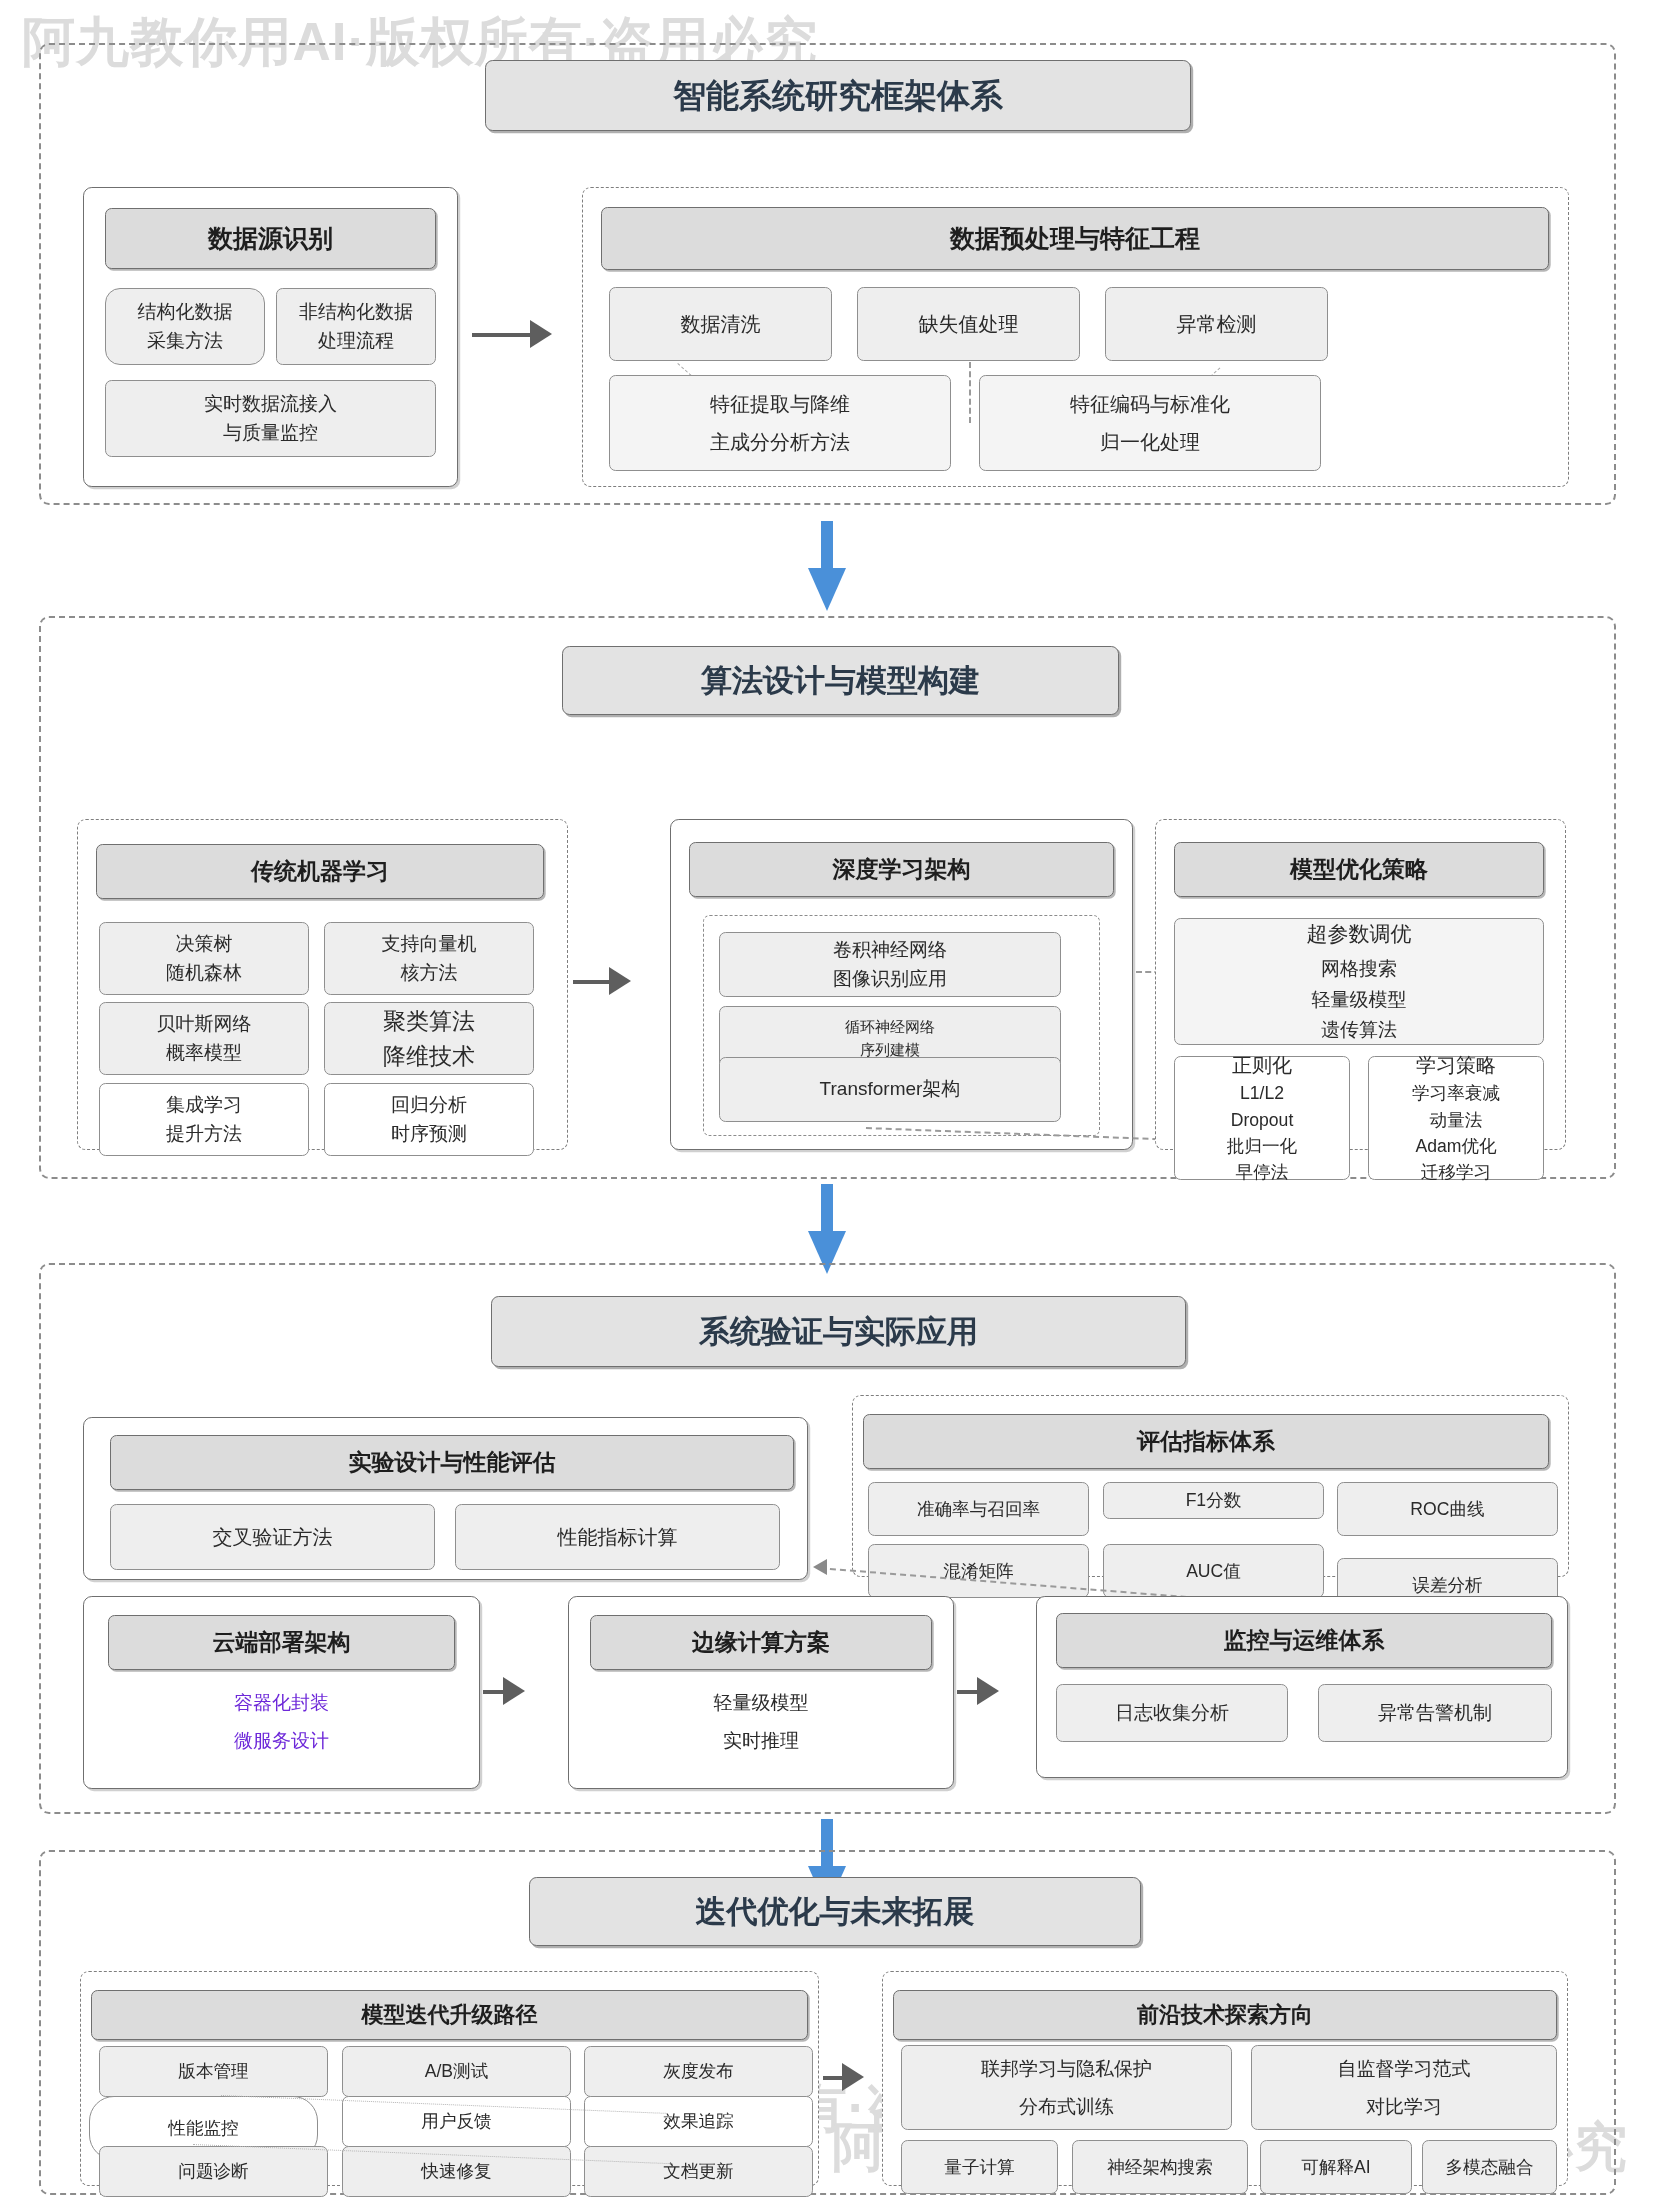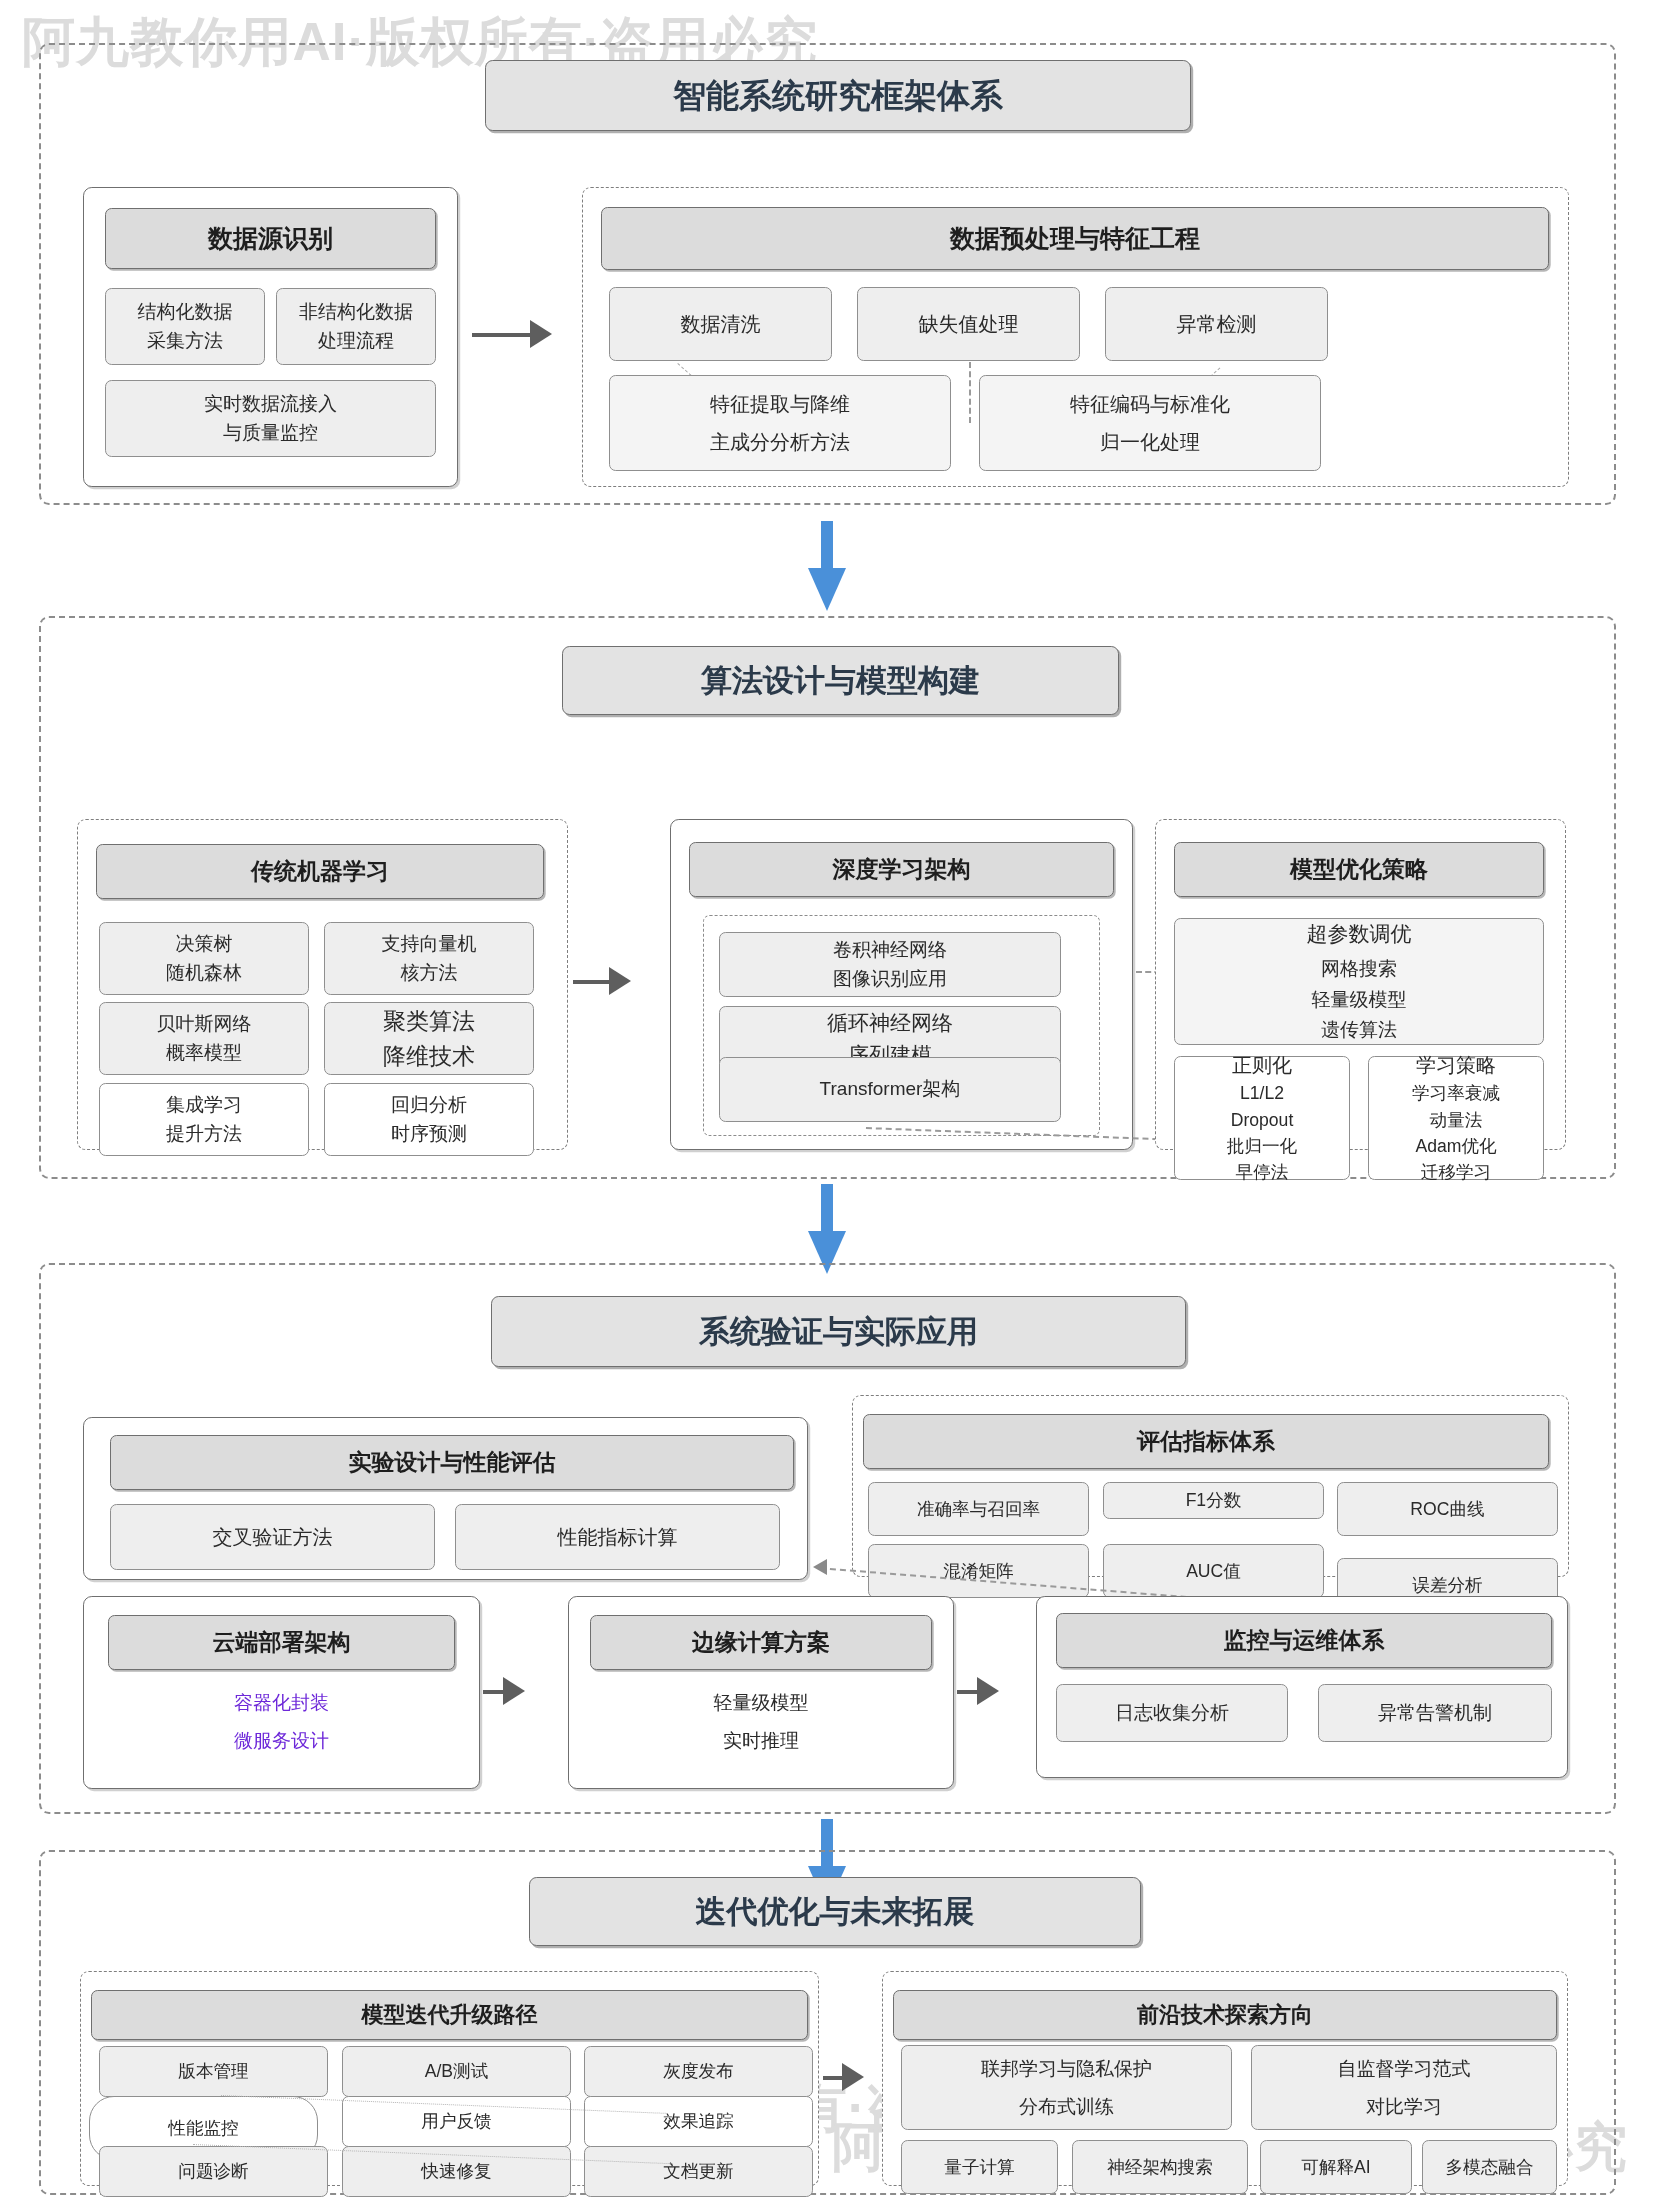--- a/index.html
+++ b/index.html
@@ -117,21 +117,21 @@
 <div class="wm wm-1">阿九教你用AI·版权所有·盗用必究</div>
 <div class="wm wm-2">阿九教你用AI·版权所有·盗用必究</div>
 <div class="wm wm-3">阿九教你用AI·版权所有·盗用必究</div>
 
 <div class="stage" style="left:39px;top:43px;width:1577px;height:462px;"></div>
 
 <div class="stage-title" style="left:485px;top:60px;width:706px;height:71px;font-size:33px;">智能系统研究框架体系</div>
 
 <div class="panel" style="left:83px;top:187px;width:375px;height:300px;"></div>
 <div class="panel-head" style="left:105px;top:208px;width:331px;height:61px;font-size:25px;">数据源识别</div>
-<div class="cell" style="left:105px;top:288px;width:160px;height:77px;font-size:19px;">
+<div class="cell" style="left:105px;top:288px;width:160px;height:77px;font-size:19px;border-radius:15px;">
   <span class="ln">结构化数据</span>
   <span class="ln">采集方法</span>
 </div>
 <div class="cell" style="left:276px;top:288px;width:160px;height:77px;font-size:19px;">
   <span class="ln">非结构化数据</span>
   <span class="ln">处理流程</span>
 </div>
 <div class="cell" style="left:105px;top:380px;width:331px;height:77px;font-size:19px;">
   <span class="ln">实时数据流接入</span>
   <span class="ln">与质量监控</span>
@@ -203,21 +203,21 @@
 <div class="gh-stem" style="left:573px;top:980px;width:39px;"></div>
 <div class="gh-head" style="left:609px;top:967px;"></div>
 
 <div class="panel" style="left:670px;top:819px;width:463px;height:331px;"></div>
 <div class="panel-head" style="left:689px;top:842px;width:425px;height:55px;font-size:23px;">深度学习架构</div>
 <div class="innerbox" style="left:703px;top:915px;width:397px;height:221px;"></div>
 <div class="cell" style="left:719px;top:932px;width:342px;height:65px;font-size:19px;">
   <span class="ln">卷积神经网络</span>
   <span class="ln">图像识别应用</span>
 </div>
-<div class="cell" style="left:719px;top:1006px;width:342px;height:65px;font-size:21px;">
+<div class="cell" style="left:719px;top:1006px;width:342px;height:65px;font-size:15px;">
   <span class="ln">循环神经网络</span>
   <span class="ln">序列建模</span>
 </div>
 <div class="cell" style="left:719px;top:1057px;width:342px;height:65px;font-size:19px;">
   <span class="ln">Transformer架构</span>
 </div>
 
 <div class="dash-h" style="left:1136px;top:971px;width:52px;"></div>
 <div class="dash-arrow-head" style="left:1186px;top:963px;"></div>
 <div class="dash-h" style="left:866px;top:1127px;width:342px;transform:rotate(2.2deg);transform-origin:0 0;"></div>

